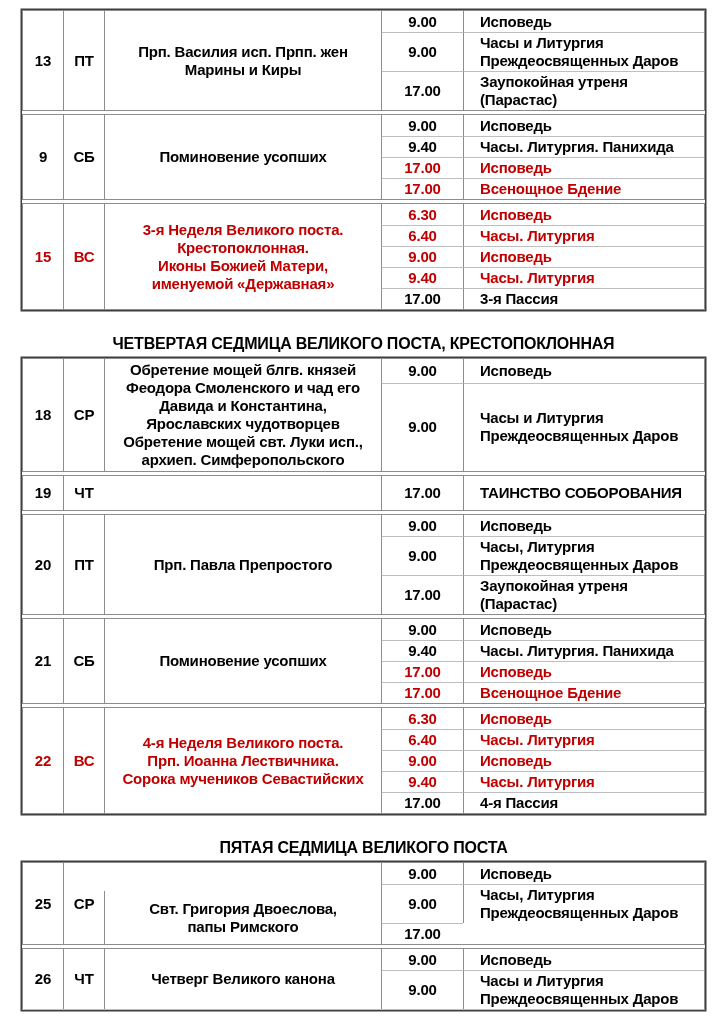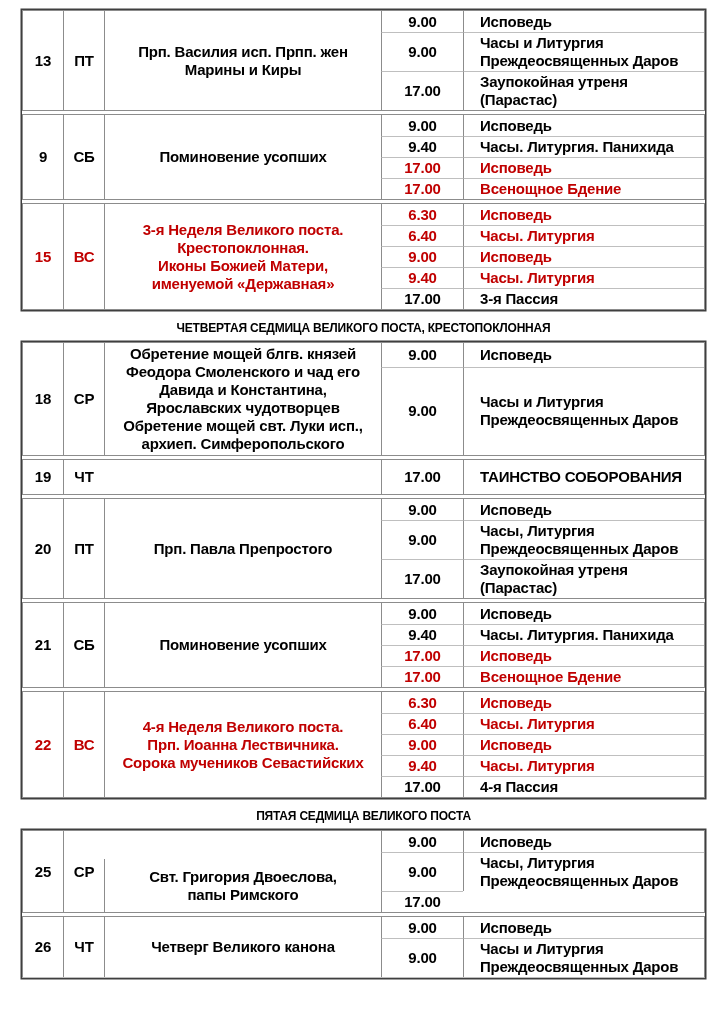--- a/index.html
+++ b/index.html
@@ -37,22 +37,22 @@
     min-height:21px;
   }
   .cell.date{grid-column:1;border-left:none;justify-content:center;text-align:center;}
   .cell.day{grid-column:2;justify-content:center;text-align:center;}
   .cell.desc{grid-column:3;justify-content:center;text-align:center;white-space:pre-line;padding:2px 12px;}
   .cell.time{grid-column:4;justify-content:center;text-align:center;}
   .cell.svc{grid-column:5;justify-content:flex-start;text-align:left;white-space:pre-line;padding-left:16px;}
   .sub-sep{border-top:1px solid var(--b-light);}
   .red{color:var(--red);}
   .section-header{
-    text-align:center;font-size:12px;line-height:18px;
-    margin:9px 0 5px;color:var(--black);
+    text-align:center;font-size:16px;line-height:18px;
+    margin:25px 0 5px;color:var(--black);
   }
   #day18 .sub-1{min-height:86px;}
   #day19 .sub-0{min-height:34px;}
   #day26{border-bottom:1px solid var(--b-light);}
 </style>
 </head>
 <body>
 
 <div class="page">
   <div id="schedule">

